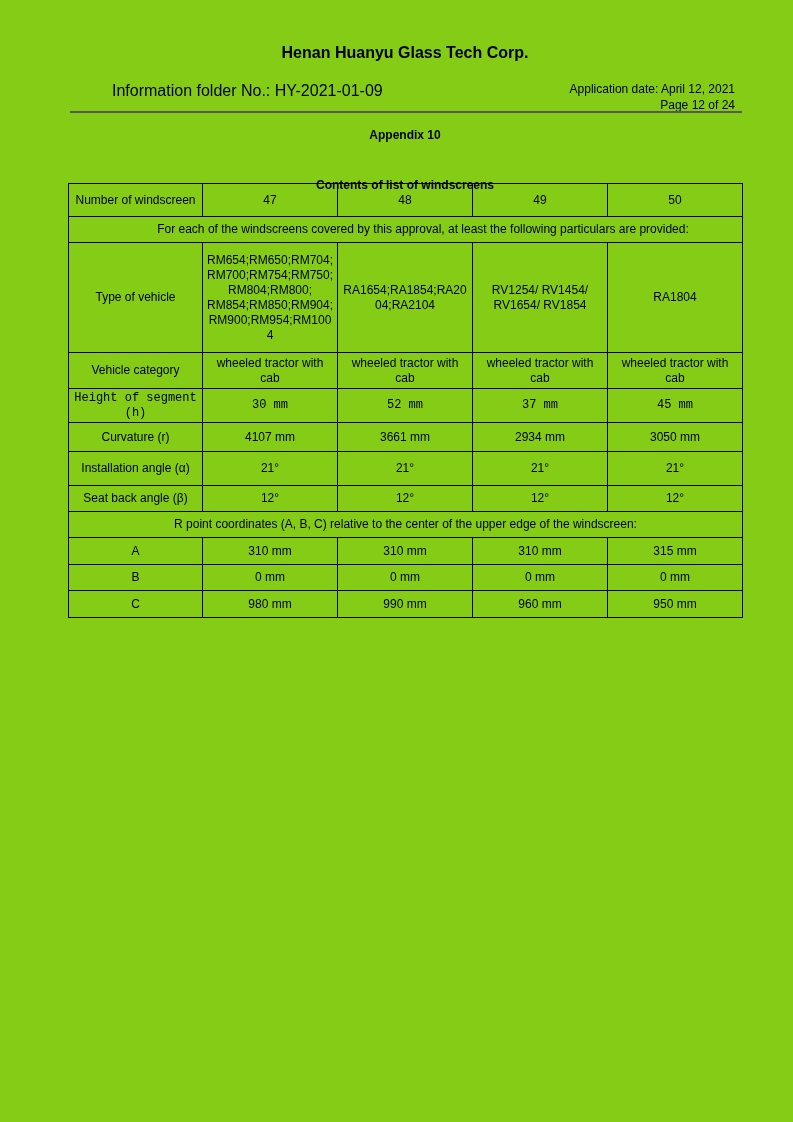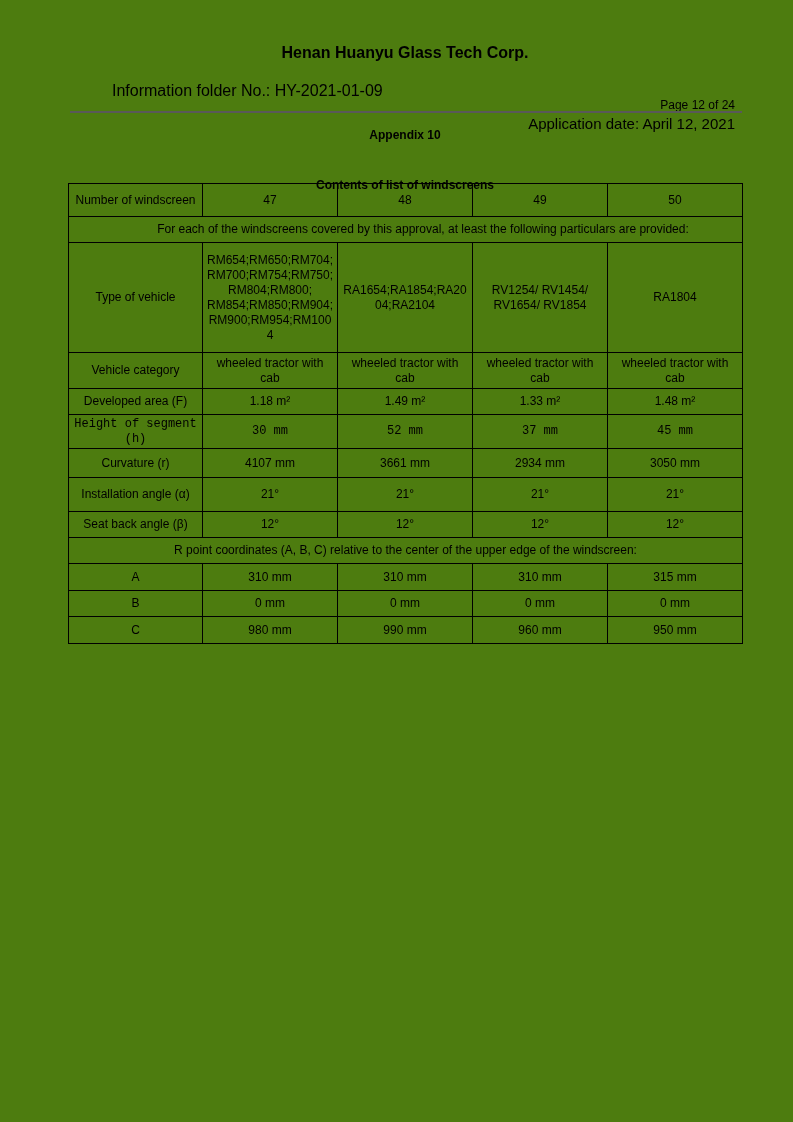--- a/index.html
+++ b/index.html
@@ -1,33 +1,33 @@
 <!DOCTYPE html>
 <html><head>
 <meta charset="utf-8">
 <style>
   html,body{margin:0;padding:0;background:#fff;}
   .page{
     position:relative;
     width:793px;height:1122px;
-    background:#4d7c0f;
+    background:#84cc16;
     font-family:"Liberation Sans", sans-serif;
     color:#000;
     font-size:12px;
     overflow:hidden;
   }
   .title{
     position:absolute;top:44px;left:68px;width:674px;
     text-align:center;font-size:16px;font-weight:bold;
   }
   .info-folder{
     position:absolute;top:82px;left:112px;font-size:16px;
   }
   .app-date{
-    position:absolute;top:82px;right:58px;font-size:15px;text-align:right;margin-top:33px;
+    position:absolute;top:82px;right:58px;font-size:12px;text-align:right;
   }
   .page-num{
     position:absolute;top:98px;right:58px;font-size:12px;text-align:right;margin-left:20px;
   }
   .rule{
     position:absolute;top:111px;left:70px;width:672px;height:2px;
     background:#595959;
   }
   .appendix{
     position:absolute;top:128px;left:68px;width:674px;
@@ -115,27 +115,20 @@
         <td>RV1254/ RV1454/ RV1654/ RV1854</td>
         <td>RA1804</td>
       </tr>
       <tr class="r-cat">
         <td>Vehicle category</td>
         <td>wheeled tractor with cab</td>
         <td>wheeled tractor with cab</td>
         <td>wheeled tractor with cab</td>
         <td>wheeled tractor with cab</td>
       </tr>
-      <tr class="r-dev">
-        <td>Developed area (F)</td>
-        <td>1.18 m²</td>
-        <td>1.49 m²</td>
-        <td>1.33 m²</td>
-        <td>1.48 m²</td>
-      </tr>
       <tr class="r-hseg">
         <td>Height of segment (h)</td>
         <td>30 mm</td>
         <td>52 mm</td>
         <td>37 mm</td>
         <td>45 mm</td>
       </tr>
       <tr class="r-curv">
         <td>Curvature (r)</td>
         <td>4107 mm</td>

